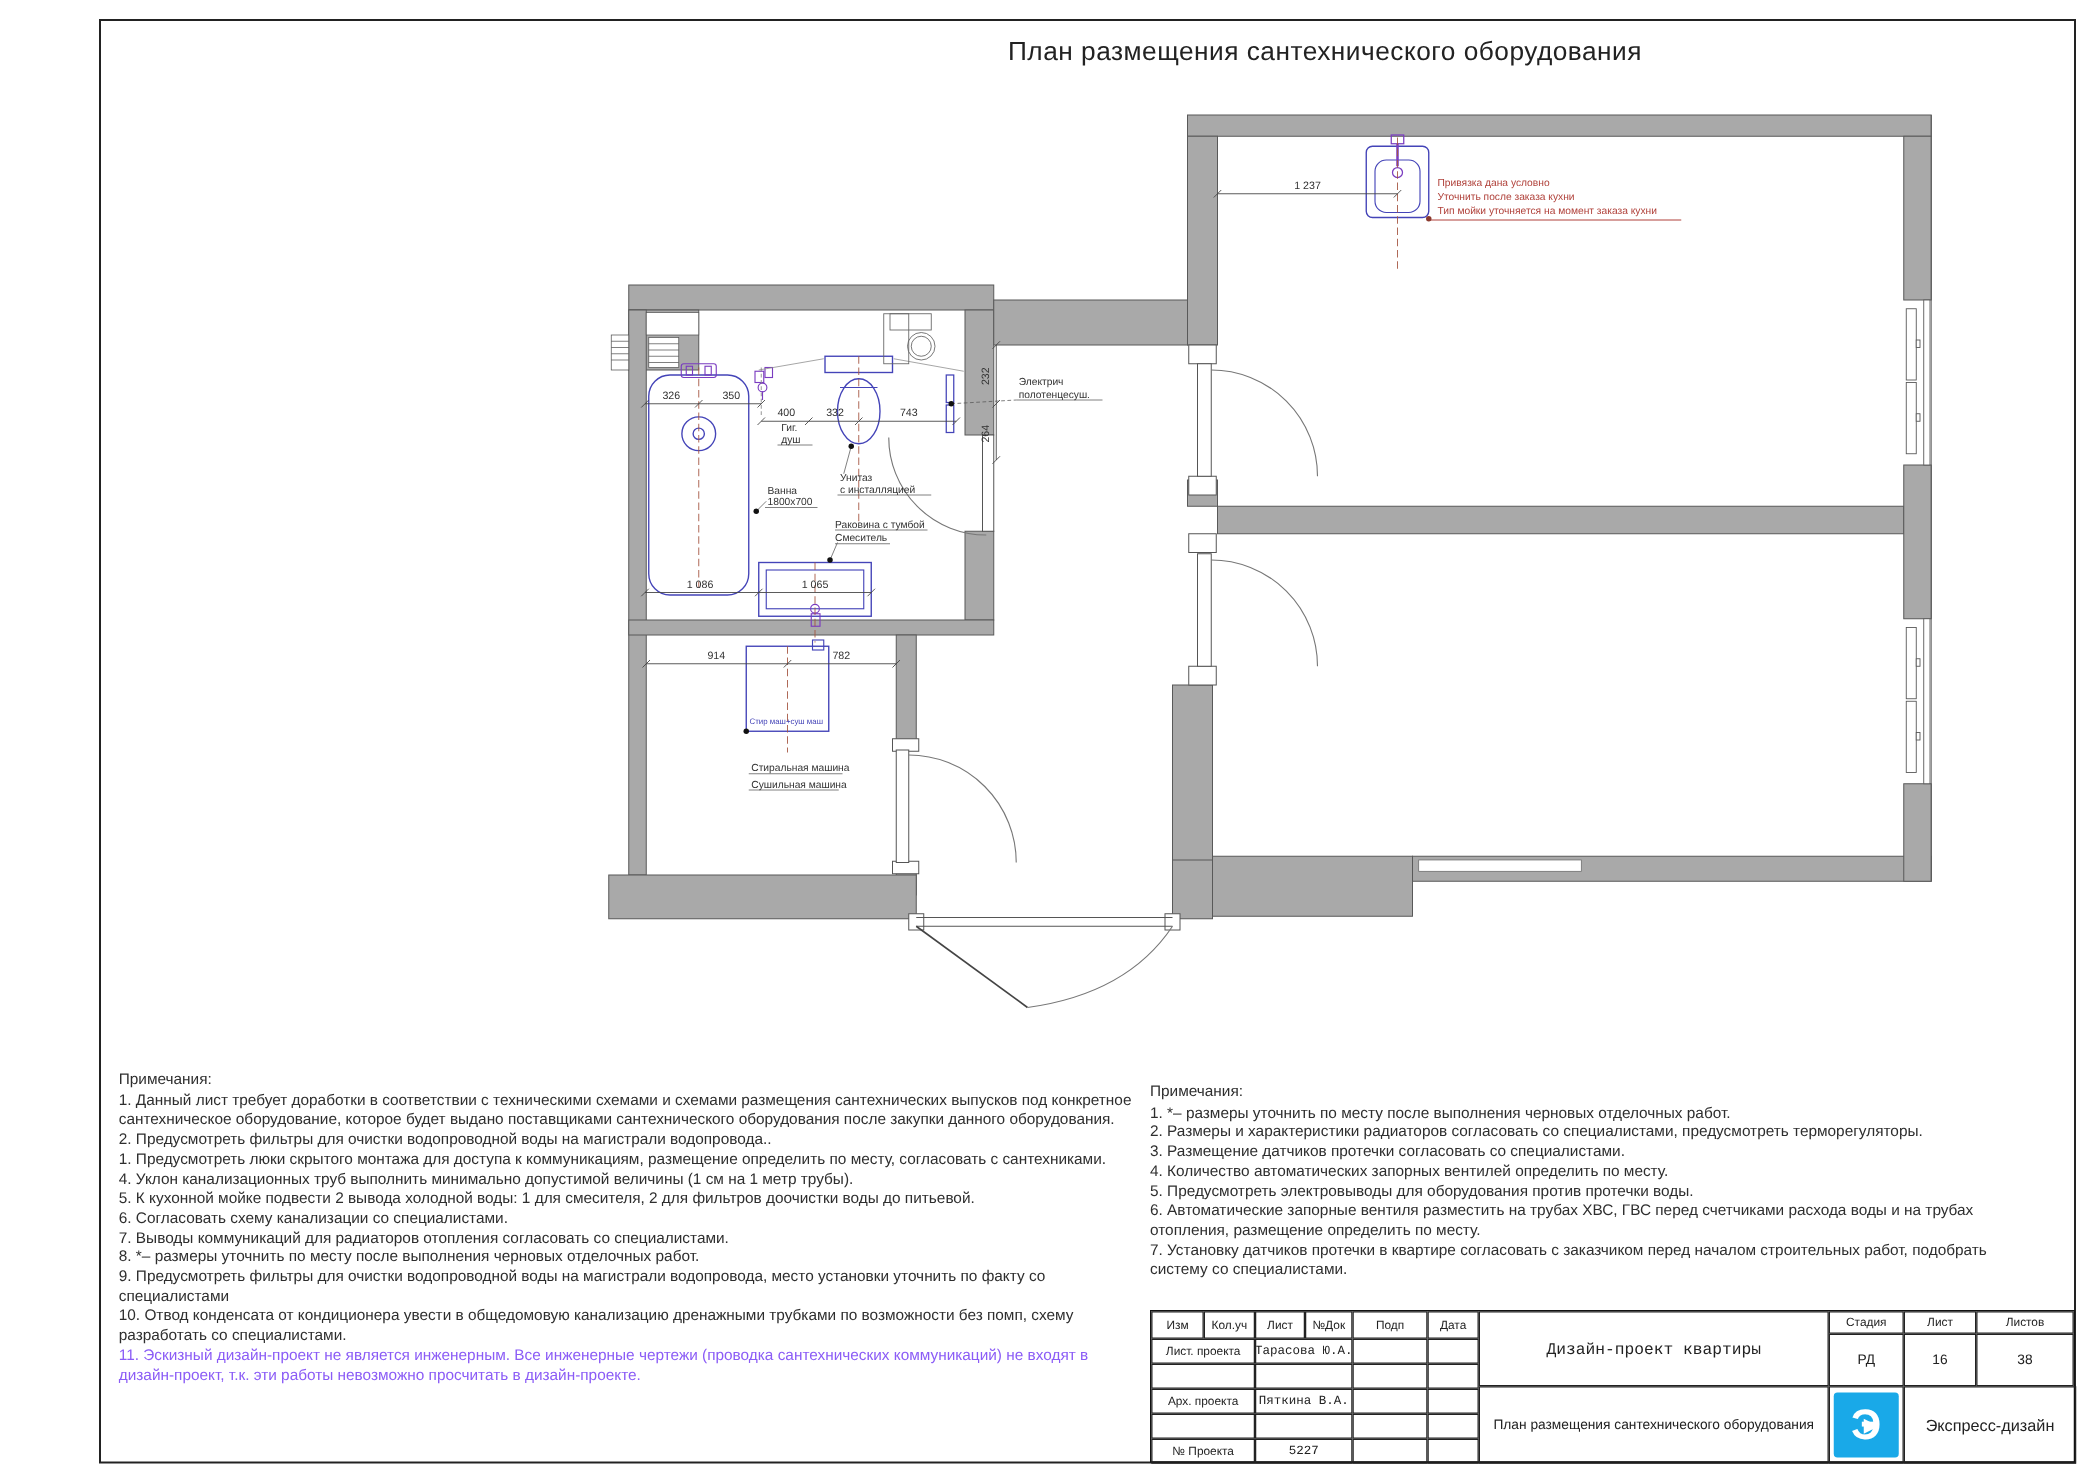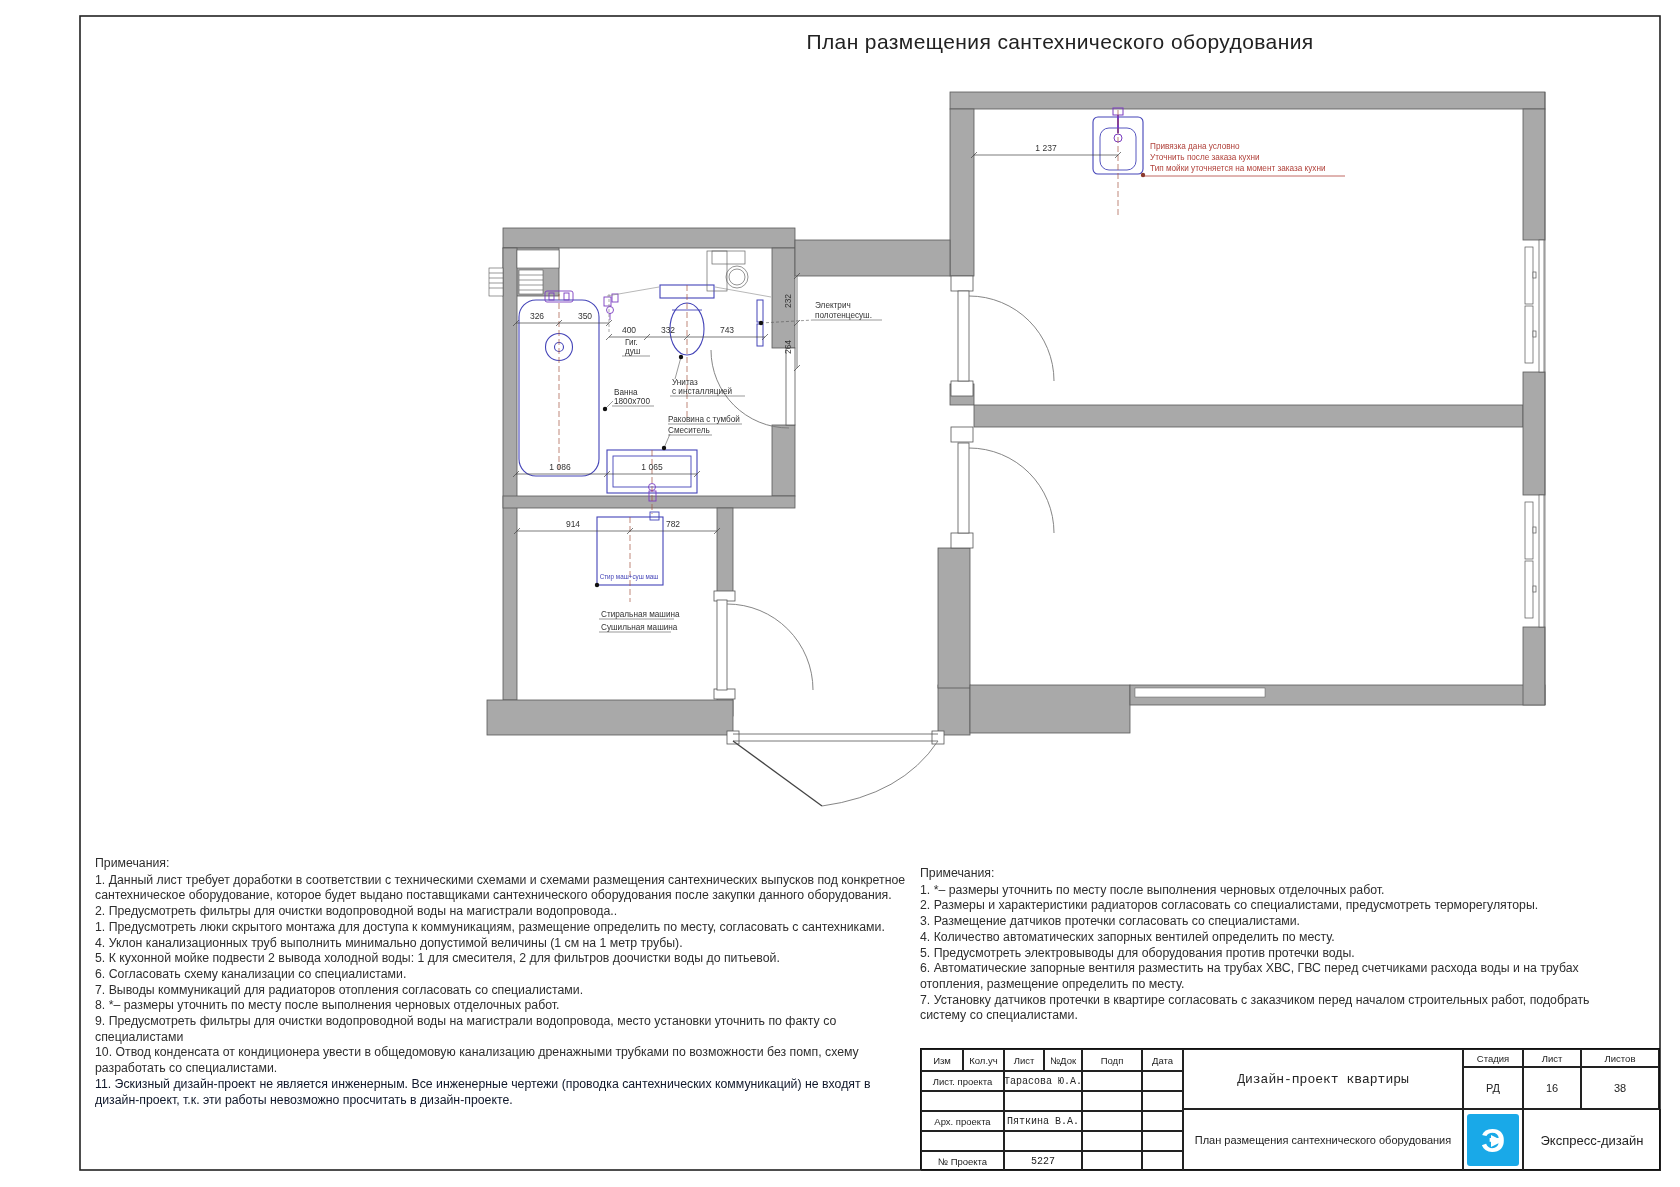--- a/index.html
+++ b/index.html
@@ -5,21 +5,21 @@
   html,body{margin:0;padding:0;background:#fff;}
   .sheet{position:relative;width:1680px;height:1187px;background:#fff;overflow:hidden;
          font-family:"Liberation Sans",sans-serif;color:#333;}
   .sheet svg{position:absolute;left:0;top:0;}
   .drawing-title{position:absolute;left:460px;top:30px;width:1200px;text-align:center;
          font-size:21px;color:#222;letter-spacing:.4px;}
   .notes{position:absolute;font-size:12.3px;line-height:15.7px;color:#2e2e2e;}
   .notes-left{left:95px;top:856px;width:822px;}
   .notes-right{left:920px;top:866px;width:700px;}
   .notes .hd{margin-bottom:1px;}
-  .note-red{color:#0f172a;}
+  .note-red{color:#8b5cf6;}
   
   .tb{position:absolute;left:920px;top:1048px;width:740px;height:122px;
       border:1.6px solid #111;box-sizing:border-box;}
   .tb .c{position:absolute;border:1px solid #222;box-sizing:border-box;display:flex;
       align-items:center;justify-content:center;font-size:9.5px;color:#222;text-align:center;
       overflow:hidden;white-space:nowrap;}
   .tb .v{font-size:10px;font-family:Liberation Mono, monospace;}
   .tb .big{font-size:13px;font-family:Liberation Mono, monospace;}
   .tb .mid{font-size:11px;}
   .tb .co{font-size:13px;}

